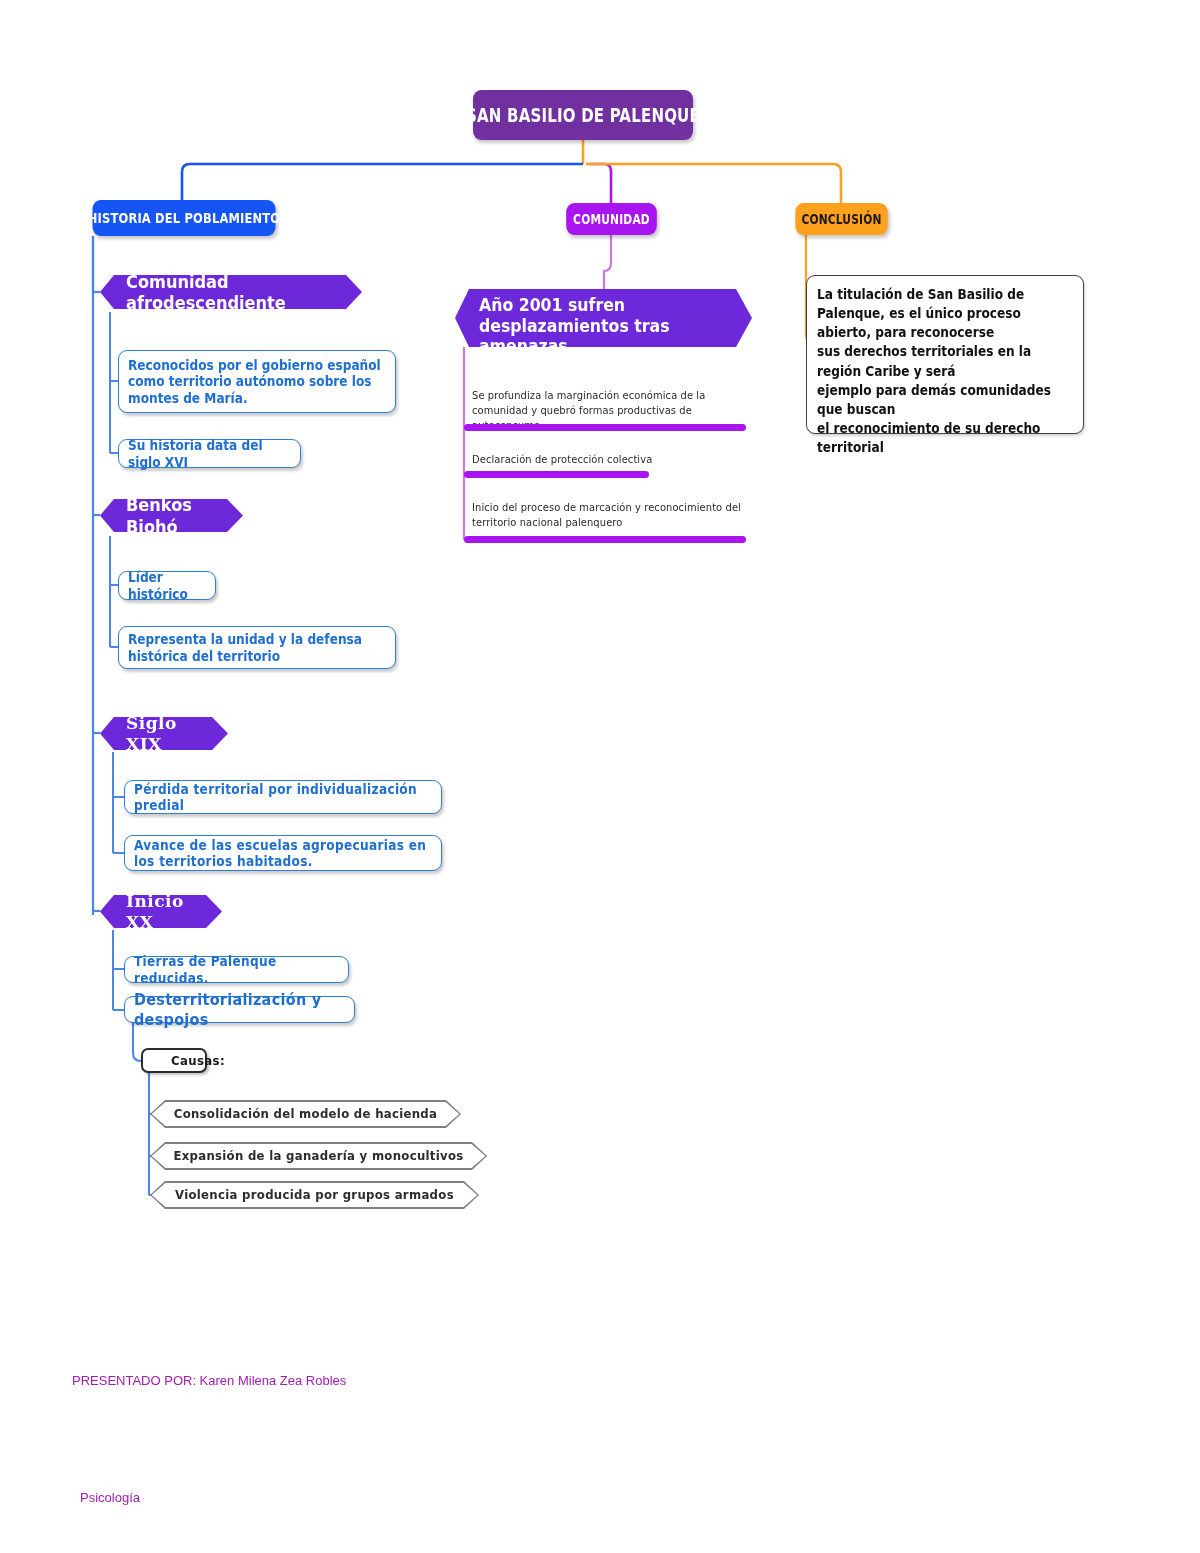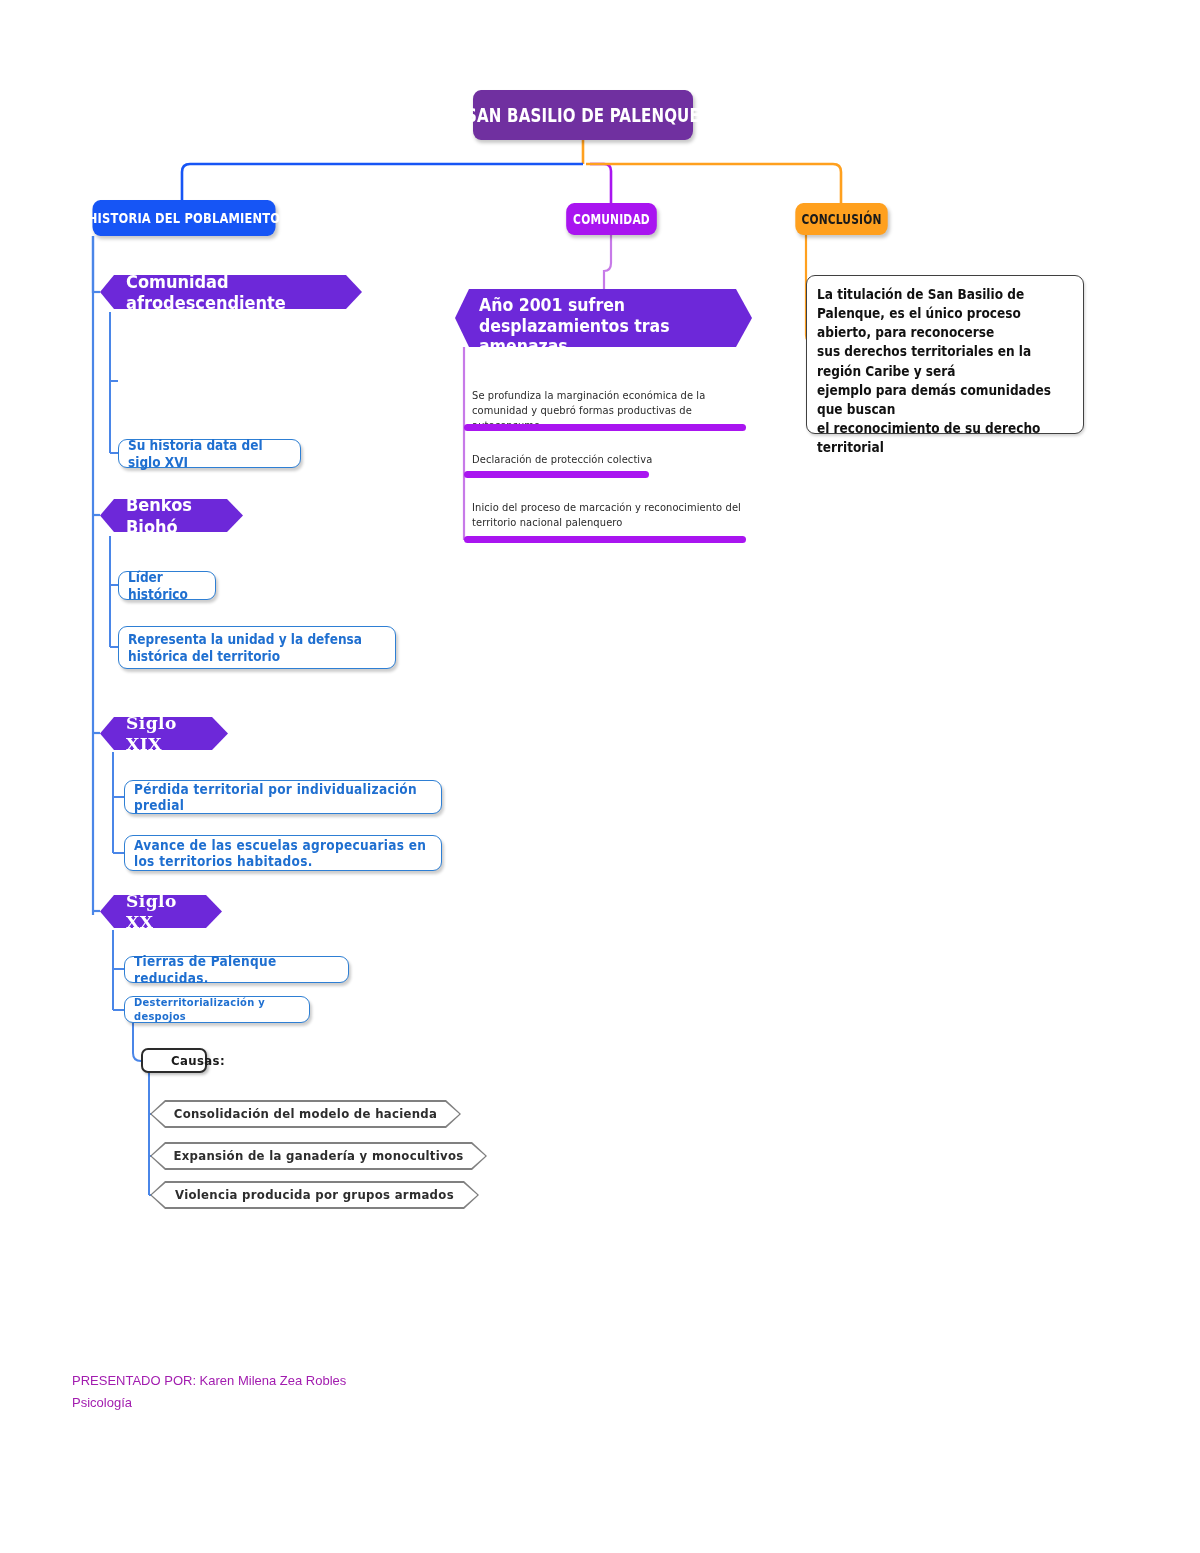--- a/index.html
+++ b/index.html
@@ -114,21 +114,21 @@
     font-family: "DejaVu Sans Condensed", "Liberation Sans Narrow", "Liberation Sans", sans-serif;
   }
   .bluebox.wide { letter-spacing: 0.3px; }
   #bb-reconocidos { left: 118px; top: 350px; width: 278px; height: 63px;  font-size: 13.5px; }
   #bb-historia16  { left: 118px; top: 439px; width: 183px; height: 29px;  font-size: 13.5px; }
   #bb-lider       { left: 118px; top: 571px; width: 98px;  height: 29px;  font-size: 13.5px; }
   #bb-representa  { left: 118px; top: 626px; width: 278px; height: 43px;  font-size: 13.5px; }
   #bb-perdida     { left: 124px; top: 780px; width: 318px; height: 34px;  font-size: 13.5px; letter-spacing:.3px;}
   #bb-avance      { left: 124px; top: 835px; width: 318px; height: 36px;  font-size: 13.5px; letter-spacing:.3px;}
   #bb-tierras     { left: 124px; top: 956px; width: 225px; height: 27px;  font-size: 13.5px; letter-spacing:.3px;}
-  #bb-desterri    { left: 124px; top: 996px; width: 186px; height: 27px;  font-size: 11px; letter-spacing:.3px;}
+  #bb-desterri    { left: 124px; top: 996px; width: 231px; height: 27px;  font-size: 16px; letter-spacing:.3px;}
 
   
   #bb-causas {
     position: absolute;
     left: 141px; top: 1048px; width: 66px; height: 25px;
     border: 2px solid #2b2b2b;
     border-radius: 7px;
     background: #ffffff;
     color: #1a1a1a;
     font-weight: bold;
@@ -211,21 +211,21 @@
 
   
   .footer-line {
     position: absolute;
     left: 72px;
     font-size: 13px;
     color: #a21caf;
     font-family: "Liberation Sans", sans-serif;
   }
   #footer-presentado { top: 1373px; }
-  #footer-carrera    { top: 1395px; }
+  #footer-carrera    { top: 1490px; margin-left: 8px; }
 </style>
 </head>
 <body>
 
 <div id="page">
 
   <svg id="connectors" viewBox="0 0 1200 1553" width="1200" height="1553">
 
     <path d="M583,140 L583,164" stroke="#FFA01E" stroke-width="2.6" fill="none"></path>
 
@@ -285,36 +285,37 @@
   <div class="pill" id="node-comunidad">
     <span>COMUNIDAD</span>
   </div>
   <div class="pill" id="node-conclusion">
     <span>CONCLUSIÓN</span>
   </div>
 
   <div class="chevron" id="chev-afro">
     <span>Comunidad afrodescendiente</span>
   </div>
+  <div class="bluebox" id="bb-reconocidos">Reconocidos por el gobierno español como territorio autónomo sobre los montes de María.</div>
   <div class="bluebox" id="bb-historia16">Su historia data del siglo XVI</div>
 
   <div class="chevron" id="chev-benkos">
     <span>Benkos Biohó</span>
   </div>
   <div class="bluebox" id="bb-lider">Líder histórico</div>
   <div class="bluebox" id="bb-representa">Representa la unidad y la defensa histórica del territorio</div>
 
   <div class="chevron serifish" id="chev-s19">
     <span>Siglo XIX</span>
   </div>
   <div class="bluebox wide" id="bb-perdida">Pérdida territorial por individualización predial</div>
   <div class="bluebox wide" id="bb-avance">Avance de las escuelas agropecuarias en los territorios habitados.</div>
 
   <div class="chevron serifish" id="chev-s20">
-    <span>Siglo XX</span>
+    <span>Inicio XX</span>
   </div>
   <div class="bluebox wide" id="bb-tierras">Tierras de Palenque reducidas.</div>
   <div class="bluebox wide" id="bb-desterri">Desterritorialización y despojos</div>
 
   <div id="bb-causas">Causas:</div>
 
   <div class="greychev" id="gc-hacienda">
     <span>Consolidación del modelo de hacienda</span>
   </div>
   <div class="greychev" id="gc-ganaderia">

